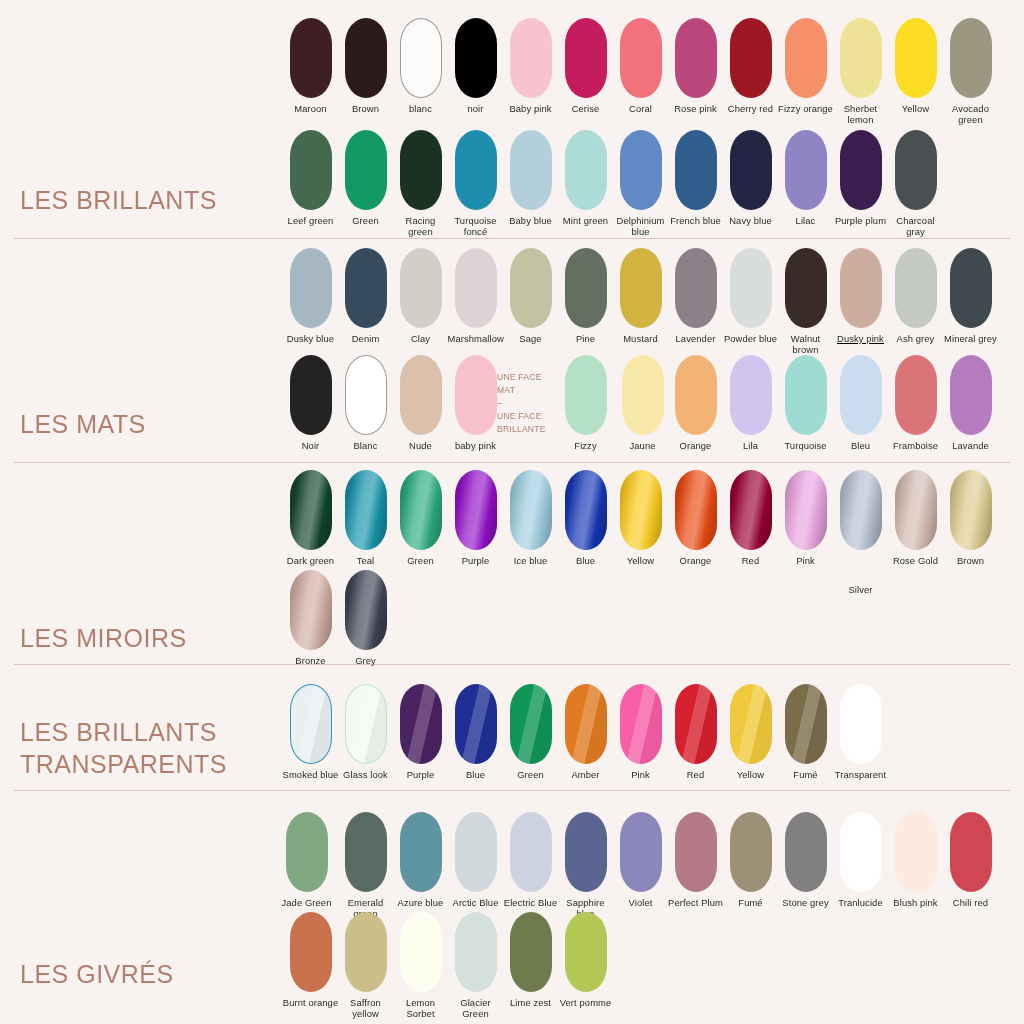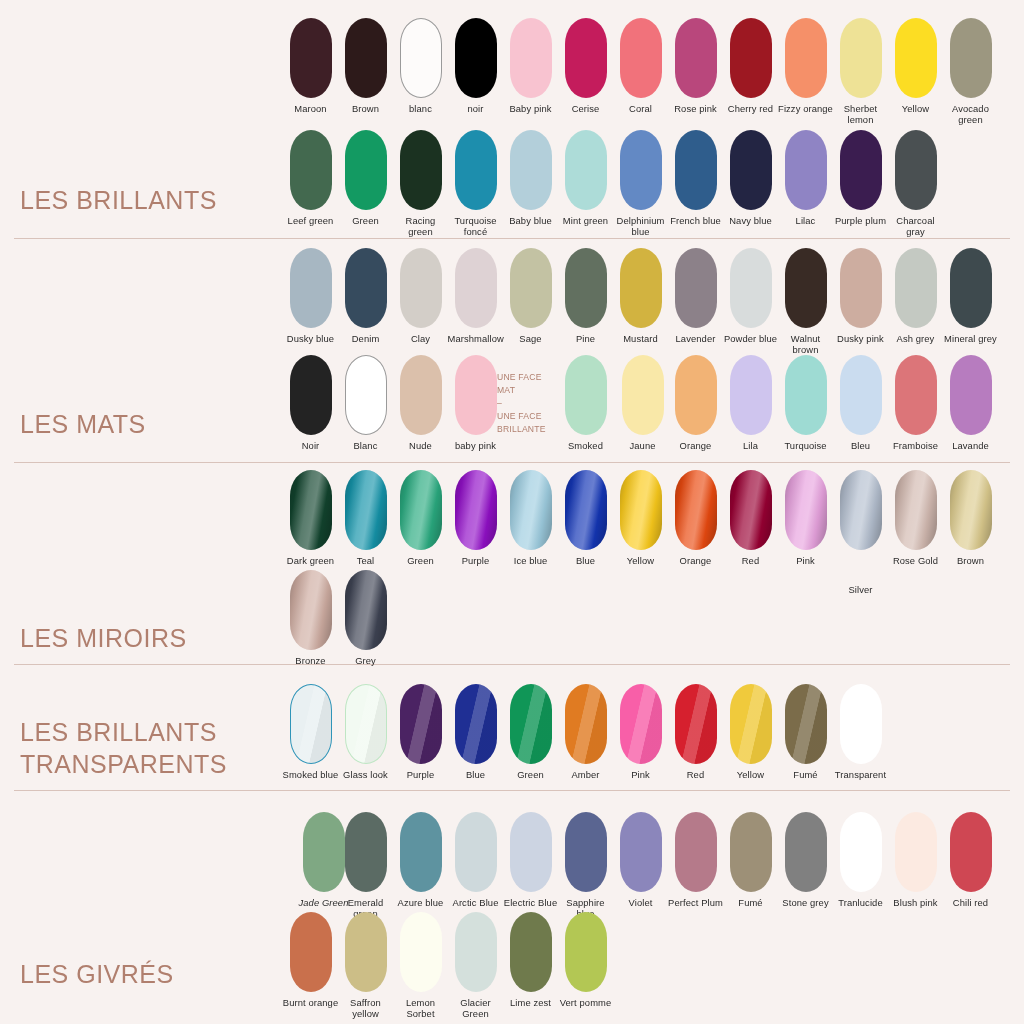--- a/index.html
+++ b/index.html
@@ -251,21 +251,21 @@
     <div class="swatch-cell" style="position: absolute; left: 723px; top: 248px;">
       <div class="swatch" style="background: rgb(216, 220, 220);"></div>
       <div class="swatch-label">Powder
 blue</div>
     </div>
     <div class="swatch-cell" style="position: absolute; left: 778px; top: 248px;">
       <div class="swatch" style="background: rgb(57, 43, 37);"></div>
       <div class="swatch-label">Walnut
 brown</div>
     </div>
-    <div class="swatch-cell" style="position: absolute; left: 833px; top: 248px;">
+    <div class="swatch-cell" style="position: absolute; left: 833px; top: 248px; text-decoration: underline;">
       <div class="swatch" style="background: rgb(205, 173, 160);"></div>
       <div class="swatch-label">Dusky
 pink</div>
     </div>
     <div class="swatch-cell" style="position: absolute; left: 888px; top: 248px;">
       <div class="swatch" style="background: rgb(196, 201, 194);"></div>
       <div class="swatch-label">Ash
 grey</div>
     </div>
     <div class="swatch-cell" style="position: absolute; left: 943px; top: 248px;">
@@ -291,21 +291,21 @@
     </div>
     <div style="position: absolute; left: 497px; top: 369px; width: 70px;">
       <div class="note-text">UNE FACE
 MAT
 –
 UNE FACE
 BRILLANTE</div>
     </div>
     <div class="swatch-cell" style="position: absolute; left: 558px; top: 355px;">
       <div class="swatch" style="background: rgb(180, 224, 198);"></div>
-      <div class="swatch-label">Smoked</div>
+      <div class="swatch-label">Fizzy</div>
     </div>
     <div class="swatch-cell" style="position: absolute; left: 615px; top: 355px;">
       <div class="swatch" style="background: rgb(249, 232, 168);"></div>
       <div class="swatch-label">Jaune</div>
     </div>
     <div class="swatch-cell" style="position: absolute; left: 668px; top: 355px;">
       <div class="swatch" style="background: rgb(242, 179, 117);"></div>
       <div class="swatch-label">Orange</div>
     </div>
     <div class="swatch-cell" style="position: absolute; left: 723px; top: 355px;">
@@ -436,21 +436,21 @@
     </div>
     <div class="swatch-cell" style="position: absolute; left: 778px; top: 684px;">
       <div class="swatch gloss" style="background: rgb(123, 108, 74);"></div>
       <div class="swatch-label">Fumé</div>
     </div>
     <div class="swatch-cell" style="position: absolute; left: 833px; top: 684px;">
       <div class="swatch" style="background: rgb(255, 255, 255);"></div>
       <div class="swatch-label">Transparent</div>
     </div>
     <div class="cat-title" style="position: absolute; left: 20px; bottom: 28px;">LES GIVRÉS</div>
-    <div class="swatch-cell" style="position: absolute; left: 296px; top: 812px; font-style: italic;">
+    <div class="swatch-cell" style="position: absolute; left: 279px; top: 812px;">
       <div class="swatch" style="background: rgb(127, 168, 131);"></div>
       <div class="swatch-label">Jade
 Green</div>
     </div>
     <div class="swatch-cell" style="position: absolute; left: 338px; top: 812px;">
       <div class="swatch" style="background: rgb(91, 107, 100);"></div>
       <div class="swatch-label">Emerald
 green</div>
     </div>
     <div class="swatch-cell" style="position: absolute; left: 393px; top: 812px;">

